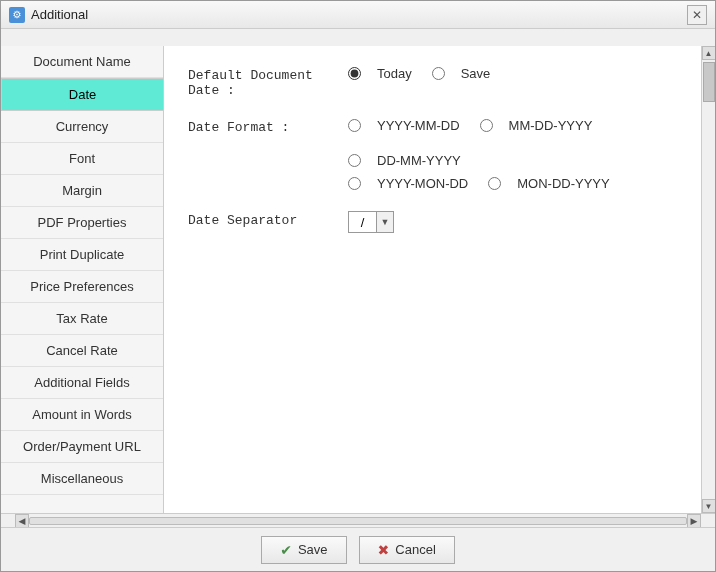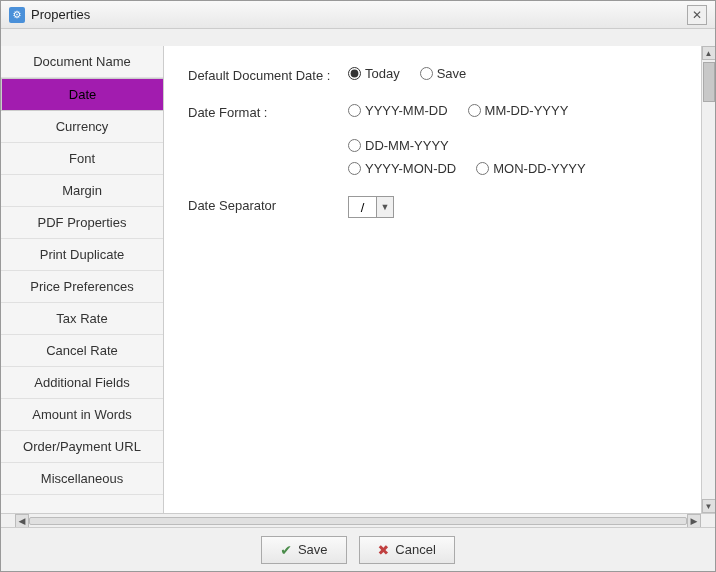--- a/index.html
+++ b/index.html
@@ -82,21 +82,21 @@
     .sidebar-item {
       padding: 8px 12px;
       cursor: pointer;
       text-align: center;
       border-bottom: 1px solid #e0e0e0;
       color: #333;
       font-size: 13px;
       user-select: none;
     }
     .sidebar-item.active {
-      background: #a21caf;
+      background: #5eead4;
       border: 1px solid #ccc;
       border-right: 1px solid white;
       margin-right: -1px;
       font-weight: normal;
       color: #000;
     }
     .content-area {
       flex: 1;
       background: white;
       padding: 20px 24px;
@@ -107,36 +107,37 @@
       display: flex;
       align-items: flex-start;
       margin-bottom: 20px;
     }
     .field-label {
       width: 160px;
       flex-shrink: 0;
       color: #333;
       padding-top: 2px;
       font-size: 13px;
+      font-family: Liberation Mono, monospace;
     }
     .field-controls {
       display: flex;
       flex-direction: column;
       gap: 8px;
     }
     .radio-row {
       display: flex;
       align-items: center;
       gap: 20px;
       flex-wrap: wrap;
     }
     .radio-option {
       display: flex;
       align-items: center;
-      gap: 4px;
+      gap: 16px;
       cursor: pointer;
       font-size: 13px;
       color: #333;
     }
     .radio-option input[type="radio"] {
       cursor: pointer;
       accent-color: #333;
     }
     .separator-select {
       display: flex;
@@ -247,21 +248,21 @@
     }
   </style>
 </head>
 <body>
 
 <div class="window">
 
   <div class="title-bar">
     <div class="title-bar-left">
       <div class="title-icon">⚙</div>
-      <span class="title-text">Properties</span>
+      <span class="title-text">Additional</span>
     </div>
     <button class="close-btn">✕</button>
   </div>
 
   <div class="main-content">
 
     <div class="sidebar">
     <div class="sidebar-item">Document Name</div>
         <div class="sidebar-item active">Date</div>
         <div class="sidebar-item">Currency</div>

